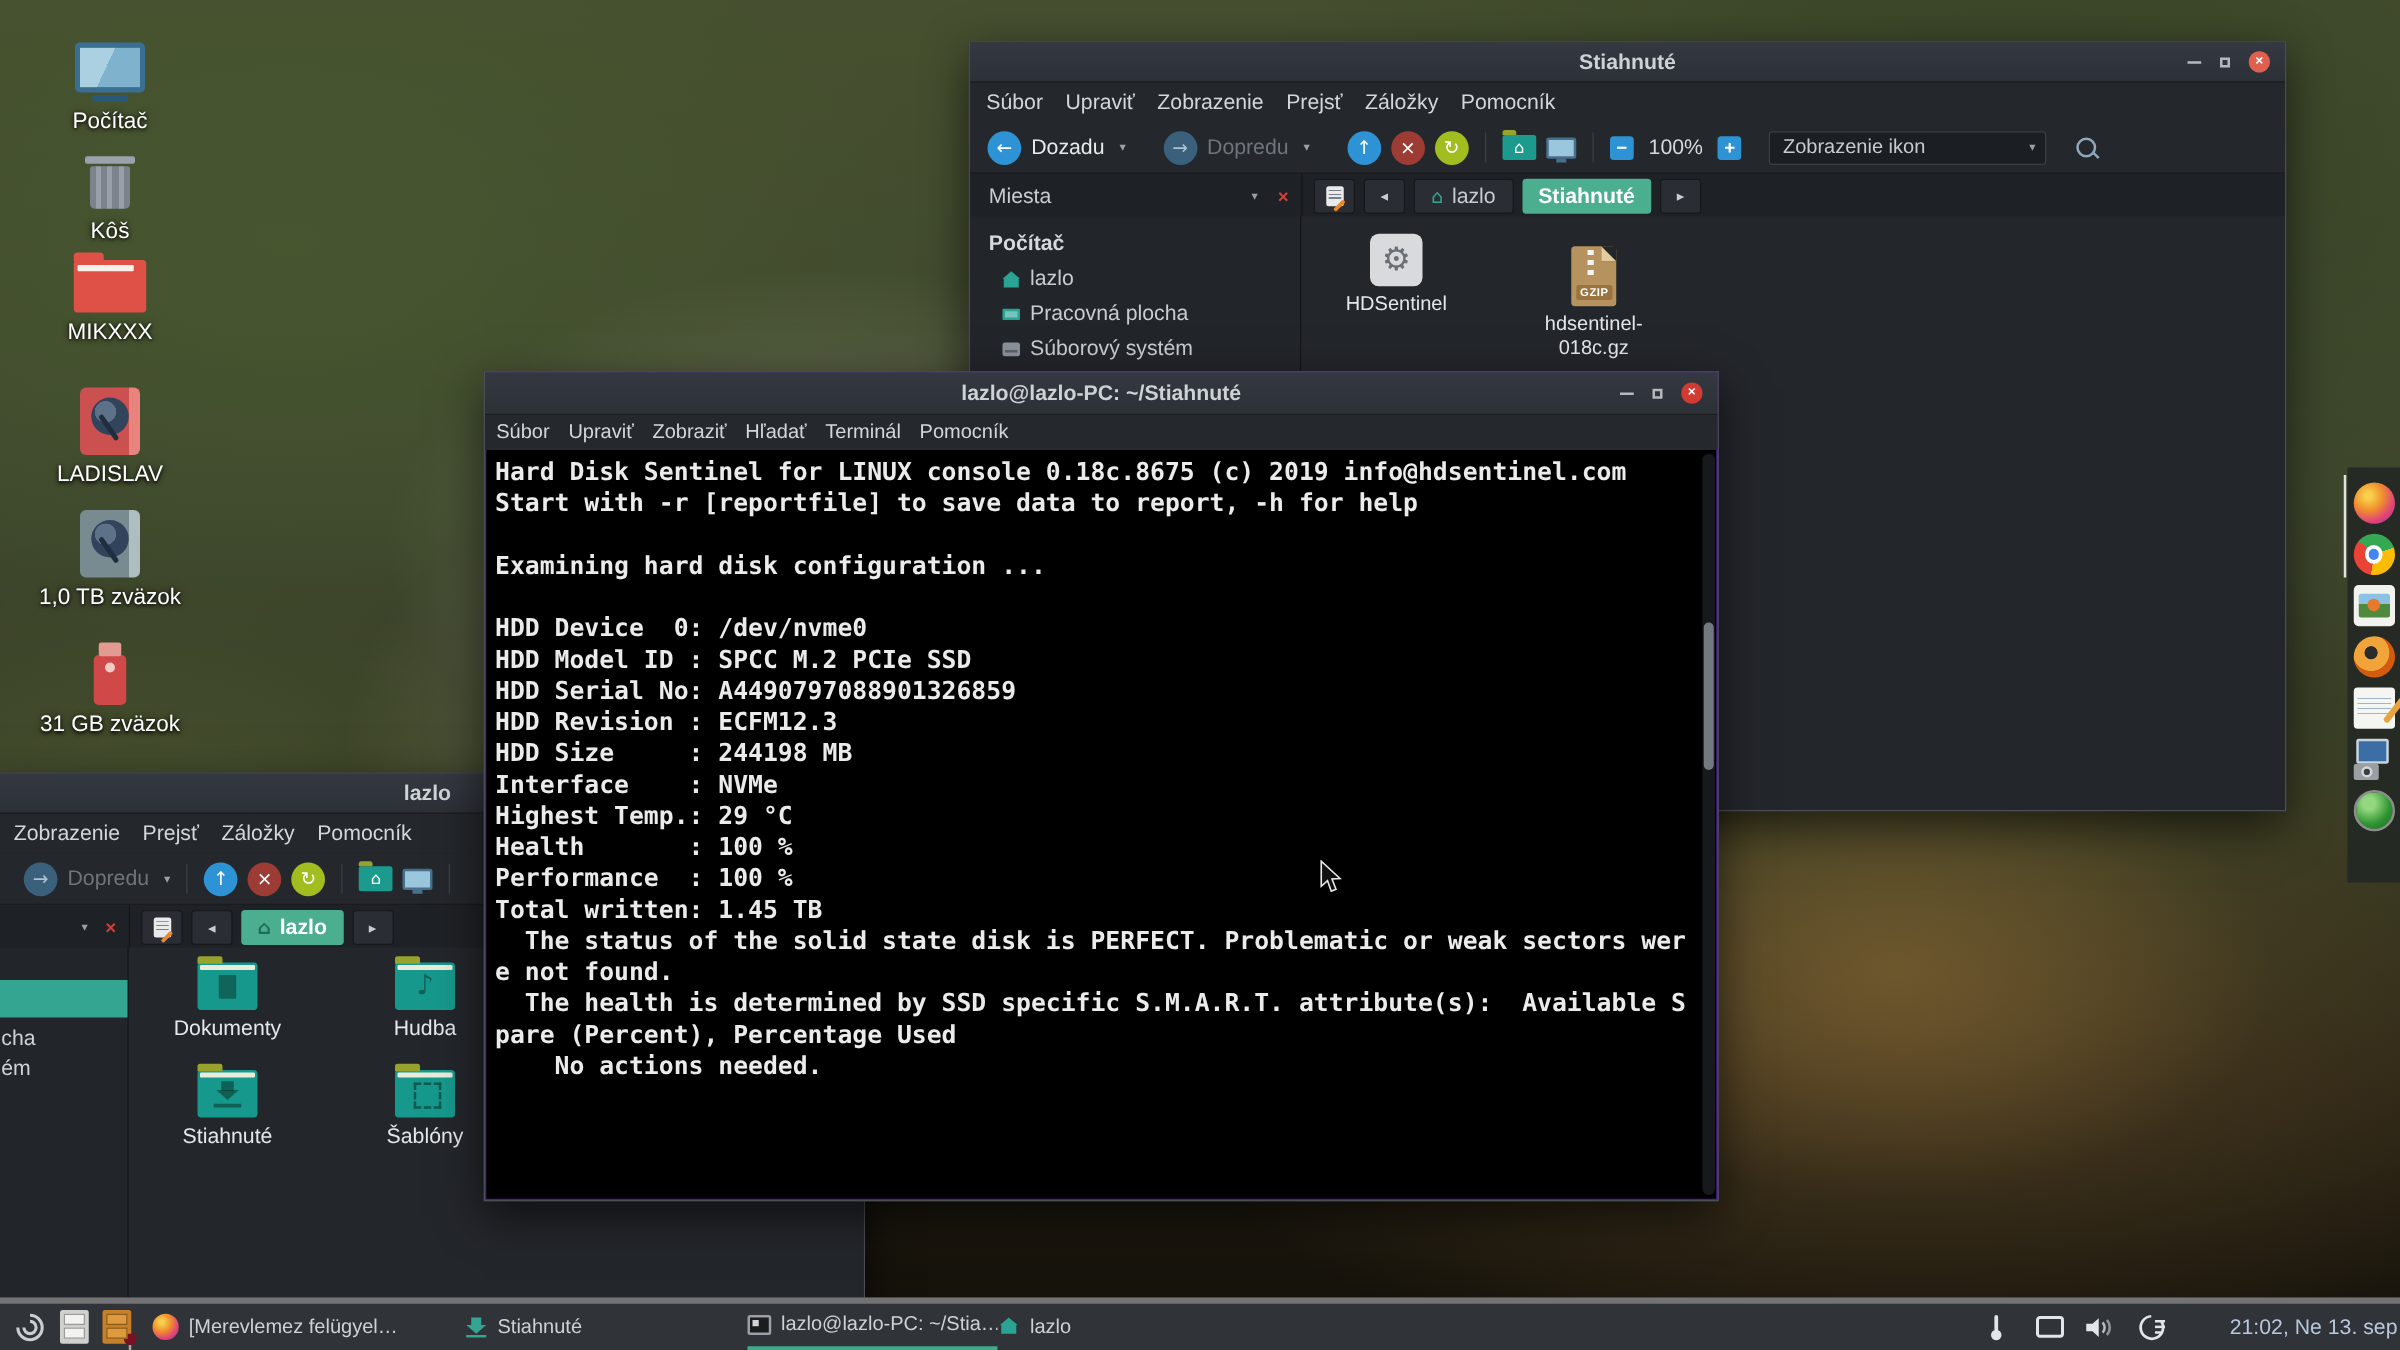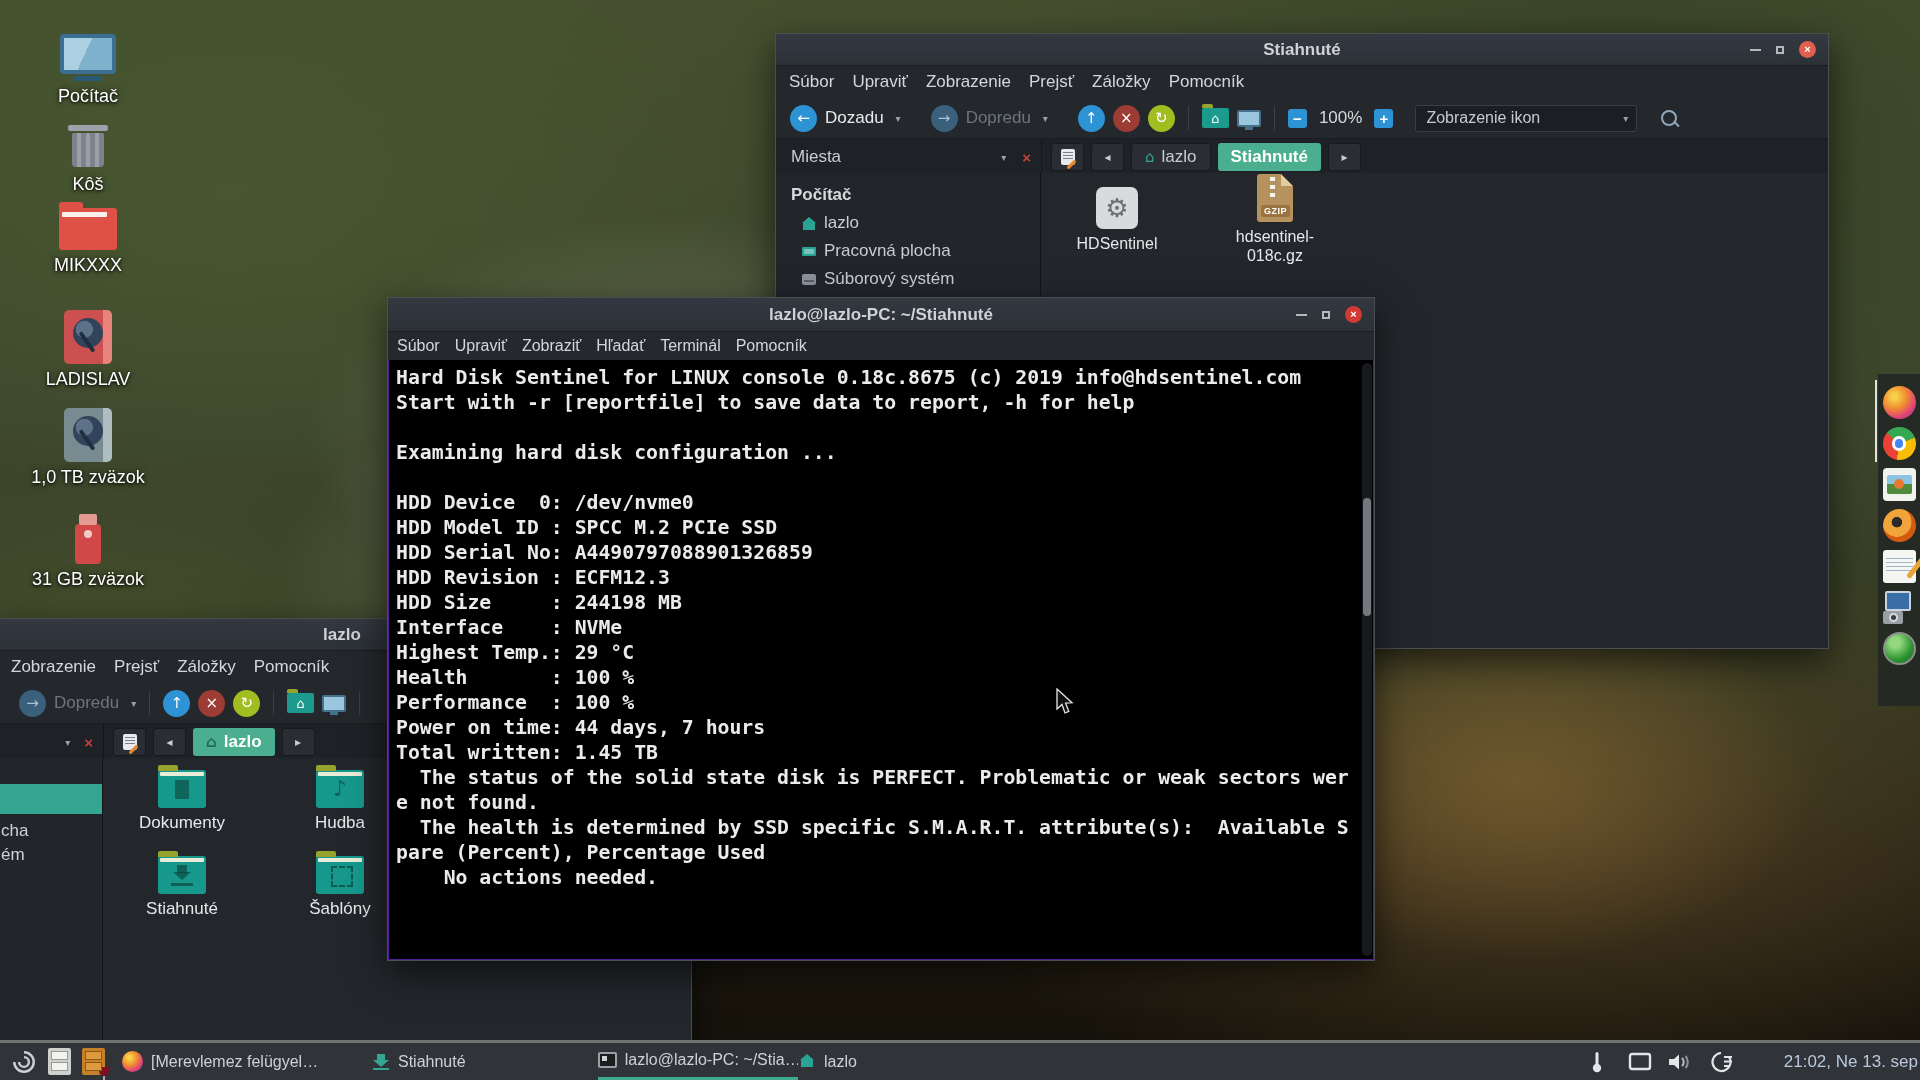--- a/index.html
+++ b/index.html
@@ -114,21 +114,21 @@
   
   #terminal .menubar{height:28px;font-size:16px;gap:15px;background:#25282d;padding-left:9px;}
   #terminal .tbar{height:33px;} #terminal .tbar .title{height:33px;line-height:33px;font-size:17px;}
   #terminal .close-c{background:#d23b33;}
   .tcontent{position:absolute;left:1px;right:1px;top:62px;bottom:1px;background:#000;padding:5px 0 0 7px;overflow:hidden;}
   .tline{font-family:"DejaVu Sans Mono","Liberation Mono",monospace;font-weight:bold;font-size:19.8px;
     line-height:25px;height:25px;white-space:pre;color:#ebebeb;}
   .tscroll{position:absolute;right:2px;top:65px;width:10px;bottom:4px;background:#17191c;border-radius:5px;}
   .tthumb{position:absolute;top:135px;height:118px;left:1px;right:1px;background:#74797f;border-radius:5px;}
   
-  #taskbar{position:absolute;left:0;right:0;bottom:0;height:37px;background:#303337;border-top:3px solid #737373;z-index:9;}
+  #taskbar{position:absolute;left:0;right:0;bottom:0;height:37px;background:#303337;border-top:5px solid #737373;z-index:9;}
   .tb-item{position:absolute;top:0;height:37px;display:flex;align-items:center;gap:8px;color:#cdd2d6;font-size:16px;box-sizing:border-box;}
   .tb-item.active{border-bottom:3px solid #3fa98b;}
   .tb-item .lbl{white-space:nowrap;overflow:hidden;}
   .ffx{border-radius:50%;background:radial-gradient(circle at 35% 32%,#f8d14c 8%,#f08f2e 38%,#e0417a 68%,#7a45a5 100%);}
   .chrome{border-radius:50%;background:conic-gradient(from -50deg,#34a853 0 120deg,#fbbc05 120deg 240deg,#ea4335 240deg 360deg);position:relative;}
   .chrome::after{content:"";position:absolute;left:28%;top:28%;width:44%;height:44%;border-radius:50%;background:#4285f4;border:3px solid #fff;box-sizing:border-box;}
   .dl-ic{width:18px;height:16px;position:relative;}
   .dl-ic::before{content:"";position:absolute;left:5px;top:0;width:8px;height:7px;background:#35a593;}
   .dl-ic::after{content:"";position:absolute;left:1px;top:6px;border-left:8px solid transparent;border-right:8px solid transparent;border-top:7px solid #35a593;}
   .dl-base{position:absolute;left:1px;bottom:0;width:16px;height:2px;background:#35a593;}
@@ -394,21 +394,21 @@
         <span>Dokumenty</span>
       </div>
     </div>
     <div class="content">
       <div class="fitem" style="left:0;top:14px">
         <div class="execicon">
             <span class="g">⚙</span>
           </div>
         <div class="flabel">HDSentinel</div>
       </div>
-      <div class="fitem" style="left:158px;top:1px">
+      <div class="fitem" style="left:158px;top:24px">
         <div class="gzicon">
           <div class="fold"></div>
             <div class="zip"></div>
           <span class="badge">GZIP</span>
         </div>
         <div class="flabel">
           <div>hdsentinel-</div>
           <div>018c.gz</div>
         </div>
       </div>
@@ -441,21 +441,20 @@
     <div class="tline"></div>
     <div class="tline">HDD Device  0: /dev/nvme0</div>
     <div class="tline">HDD Model ID : SPCC M.2 PCIe SSD</div>
     <div class="tline">HDD Serial No: A4490797088901326859</div>
     <div class="tline">HDD Revision : ECFM12.3</div>
     <div class="tline">HDD Size     : 244198 MB</div>
     <div class="tline">Interface    : NVMe</div>
     <div class="tline">Highest Temp.: 29 °C</div>
     <div class="tline">Health       : 100 %</div>
     <div class="tline">Performance  : 100 %</div>
-    <div class="tline">Power on time: 44 days, 7 hours</div>
     <div class="tline">Total written: 1.45 TB</div>
     <div class="tline">  The status of the solid state disk is PERFECT. Problematic or weak sectors wer</div>
     <div class="tline">e not found.</div>
     <div class="tline">  The health is determined by SSD specific S.M.A.R.T. attribute(s):  Available S</div>
     <div class="tline">pare (Percent), Percentage Used</div>
     <div class="tline">    No actions needed.</div>
   </div>
   <div class="tscroll">
     <div class="tthumb"></div>
   </div>

